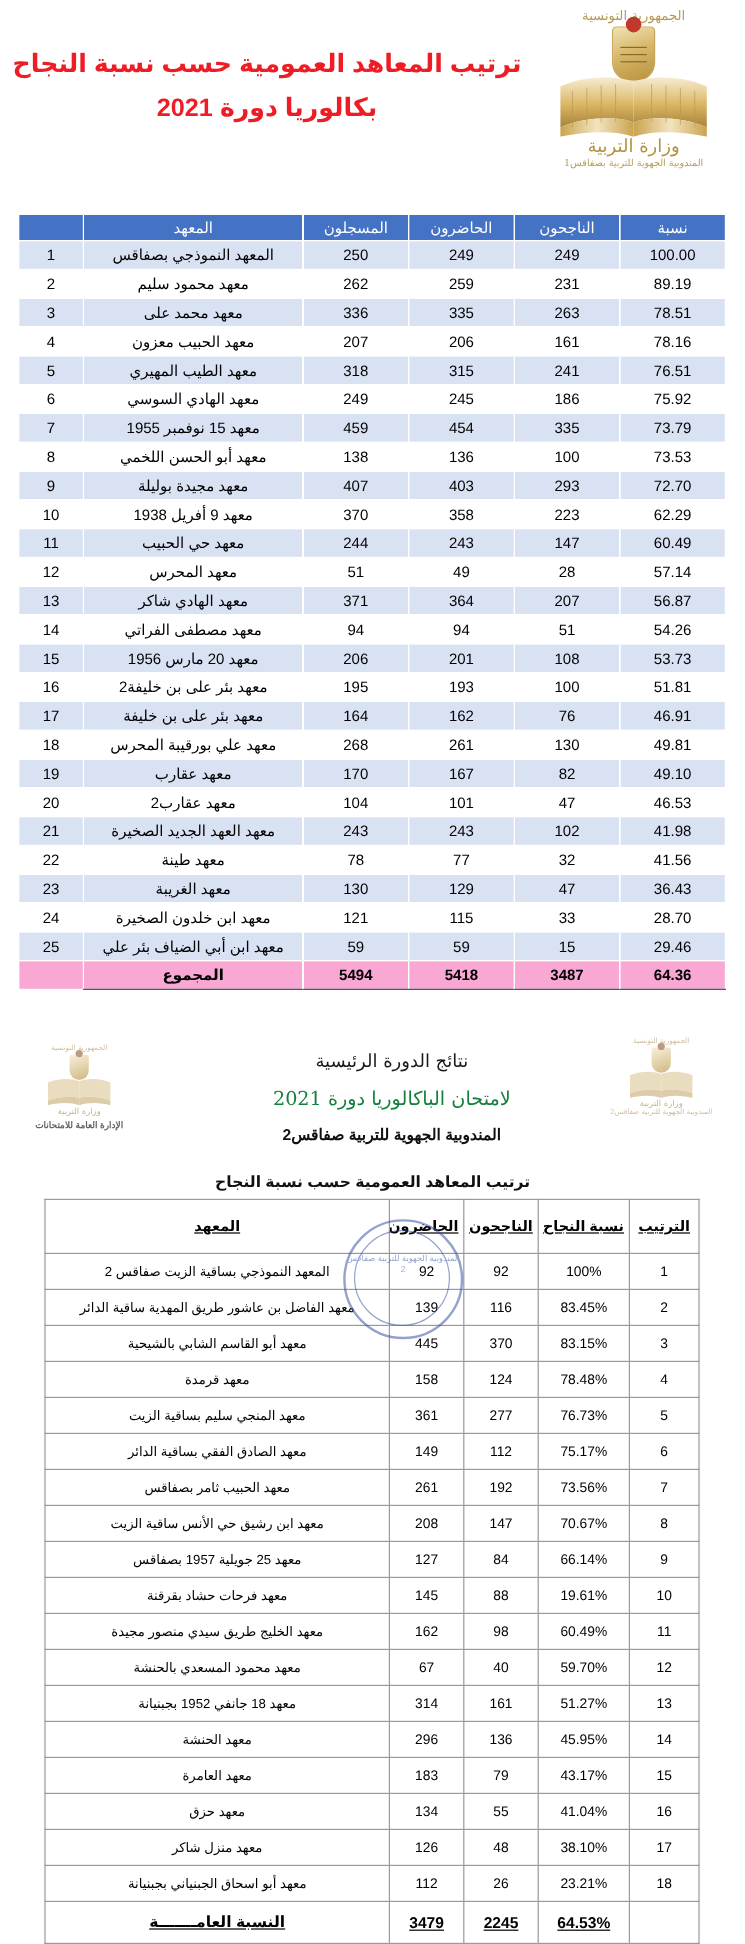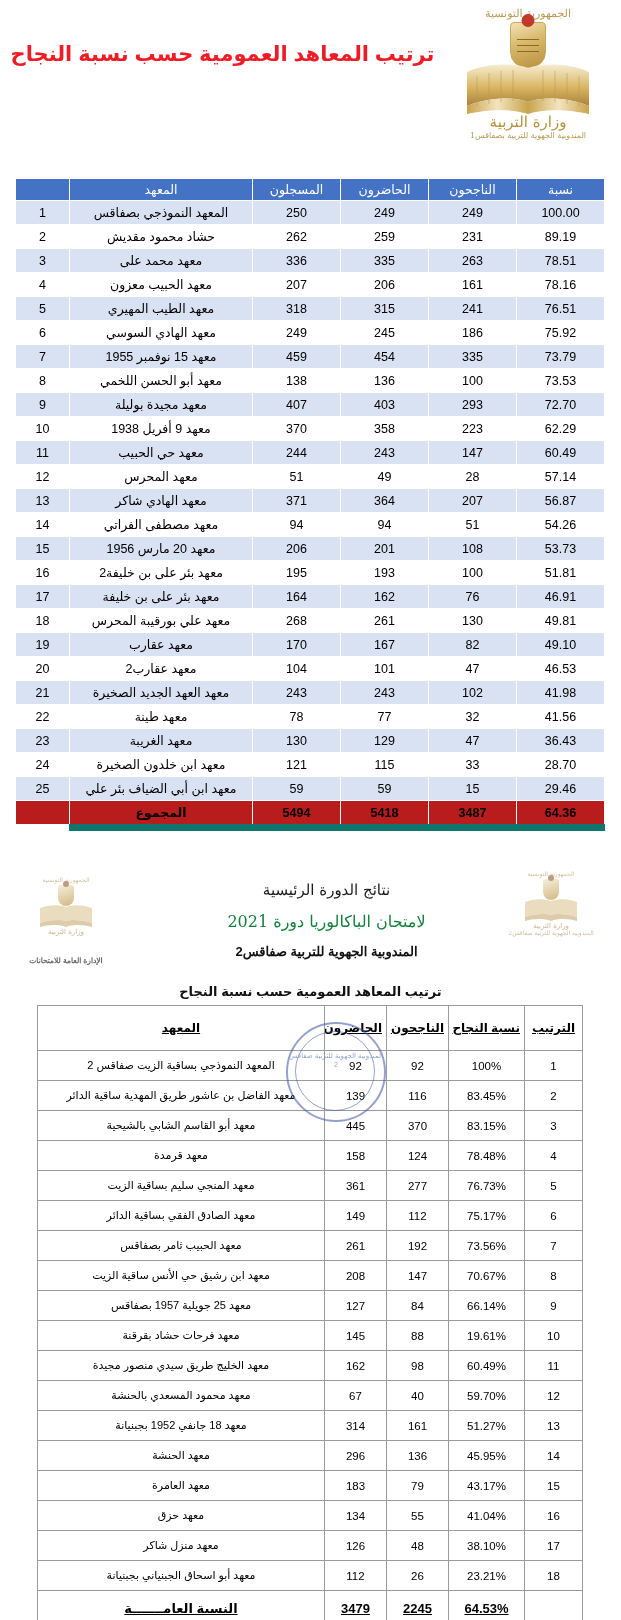--- a/index.html
+++ b/index.html
@@ -148,24 +148,24 @@
   table.t1 td.rate {
     font-weight: normal;
   }
   table.t1 td.name {
     text-align: center;
   }
   table.t1 td.rank {
     text-align: center;
   }
   table.t1 tbody tr.total td {
-    background: #b91c1c;
+    background: #f9a8d4;
     font-weight: bold;
     border-top: 1px solid #8ea9db;
-    border-bottom: 7px solid #0f766e;
+    border-bottom: 1px solid #0f766e;
   }
   table.t1 tbody tr.total td.name {
     font-weight: bold;
   }
   table.t1 tbody tr.total td.rank {
     border-color: #ffffff;
   }
 
   
   .c-rate  { width: 88px; }
@@ -230,21 +230,21 @@
     font-family: "DejaVu Serif", serif;
     font-size: 7px;
     color: #bfa77b;
     margin-top: 1px;
   }
   .es-sub {
     font-family: "Liberation Sans", sans-serif;
     font-size: 7.5px;
     color: #4a4a4a;
     font-weight: bold;
-    margin-top: 20px;
+    margin-top: 3px;
   }
   .sec2-lines {
     position: absolute;
     top: 20px;
     left: 0; right: 0;
     text-align: center;
     line-height: 2.05;
     margin-left: 32px;
   }
   .sec2-l1 {
@@ -378,20 +378,21 @@
           <path d="M116 14 L116 44 M104 11 L104 42 M92 9 L92 40 M80 8 L80 39"></path>
         </g>
       </svg>
     </div>
     <div class="emblem-bottom-text">وزارة التربية</div>
     <div class="emblem-sub-text">المندوبية الجهوية للتربية بصفاقس1</div>
   </div>
 
   <div class="sec1-title">
     <span>ترتيب المعاهد العمومية حسب نسبة النجاح</span>
+    <span class="line2">بكالوريا دورة 2021</span>
   </div>
 </div>
 
 <div class="t1-wrap">
   <table class="t1">
     <colgroup>
       <col class="c-rate">
         <col class="c-pass">
         <col class="c-pres">
       <col class="c-reg">
@@ -415,21 +416,21 @@
           <td>249</td>
           <td>250</td>
           <td class="name">المعهد النموذجي بصفاقس</td>
           <td class="rank">1</td>
         </tr>
         <tr class="even">
           <td class="rate">89.19</td>
           <td>231</td>
           <td>259</td>
           <td>262</td>
-          <td class="name">حشاد محمود مقديش</td>
+          <td class="name">معهد محمود سليم</td>
           <td class="rank">2</td>
         </tr>
         <tr class="odd">
           <td class="rate">78.51</td>
           <td>263</td>
           <td>335</td>
           <td>336</td>
           <td class="name">معهد محمد على</td>
           <td class="rank">3</td>
         </tr>

